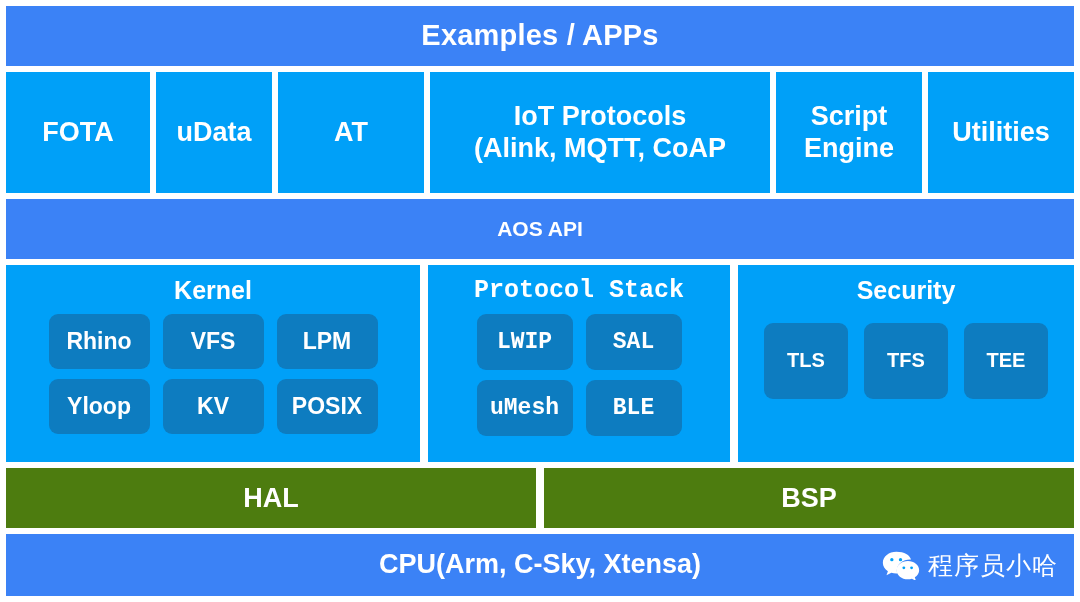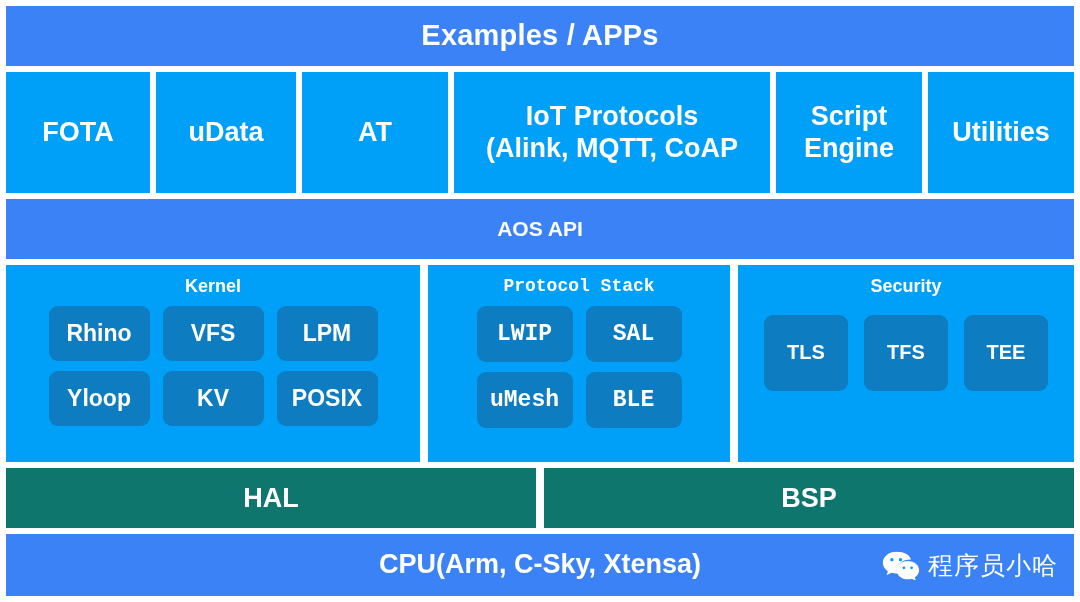--- a/index.html
+++ b/index.html
@@ -57,21 +57,21 @@
     font-size: 27px;
     display: flex;
     align-items: center;
     justify-content: center;
     text-align: center;
     line-height: 1.15;
     padding: 0 4px;
     box-sizing: border-box;
   }
   .comp-fota      { width: 144px; }
-  .comp-udata     { width: 140px; text-align: center; }
+  .comp-udata     { width: 116px; text-align: center; }
   .comp-at        { width: 146px; }
   .comp-iot       { flex: 1 1 auto; }
   .comp-script    { width: 146px; }
   .comp-utilities { width: 146px; }
 
   
   .row-aosapi {
     height: 60px;
     font-size: 21px;
   }
@@ -90,21 +90,21 @@
     box-sizing: border-box;
     padding-top: 12px;
   }
   .section-kernel   { width: 414px; }
   .section-protocol { width: 302px; font-family: Liberation Mono, monospace; }
   .section-security { flex: 1 1 auto; }
 
   .section-title {
     color: #ffffff;
     font-weight: bold;
-    font-size: 18px;
+    font-size: 25px;
     line-height: 1.1;
     margin-bottom: 9px;
   }
 
   .chip-grid {
     display: flex;
     flex-wrap: wrap;
     justify-content: center;
     gap: 10px 13px;
   }
@@ -139,21 +139,21 @@
     gap: 0 16px;
   }
 
   
   .row-hal {
     height: 60px;
     display: flex;
     gap: 8px;
   }
   .hal-cell {
-    background: #0f766e;
+    background: #4d7c0f;
     color: #ffffff;
     font-weight: bold;
     font-size: 27px;
     display: flex;
     align-items: center;
     justify-content: center;
     flex: 1 1 0;
   }
 
   

